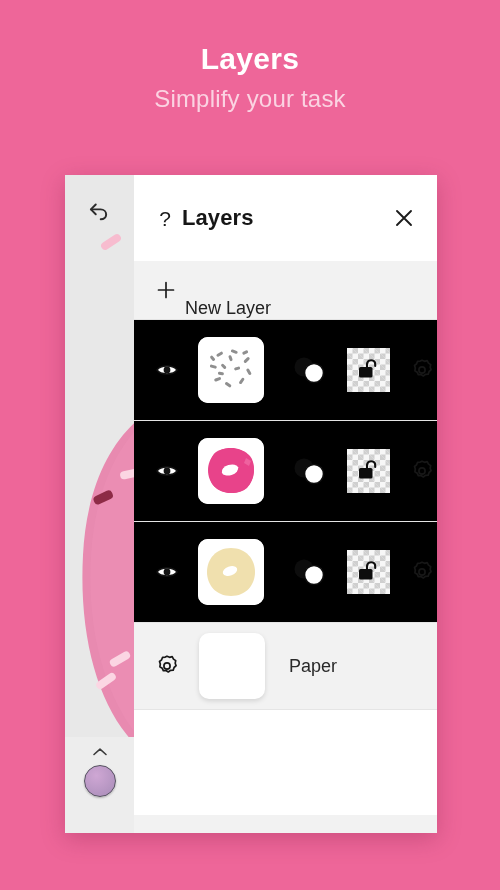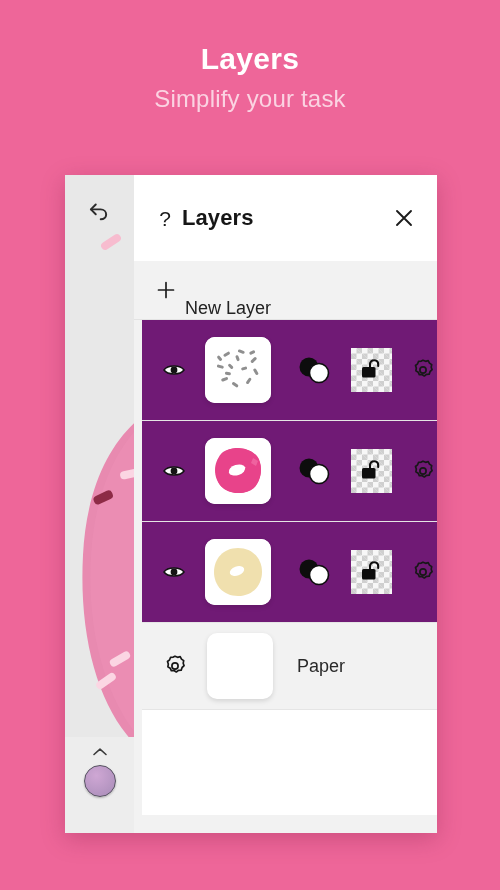--- a/index.html
+++ b/index.html
@@ -77,21 +77,21 @@
     width:26px;height:26px;display:flex;align-items:center;justify-content:center;
   }
 
   .newlayer{
     height:58px;background:#f2f2f2;display:flex;align-items:center;
     border-bottom:1px solid #e3e3e3;
   }
   .plus-icon{margin-left:22px;width:20px;height:20px;display:flex;align-items:center;justify-content:center;}
   .newlayer-label{margin-left:9px;font-size:18px;color:#232323;margin-top:36px;}
 
-  .rows{background:#701a75;margin-left:8px;}
+  .rows{background:#000000;}
   .layer-row{
     height:100px;display:flex;align-items:center;
     border-bottom:1px solid #e5e5e5;position:relative;
   }
   .eye{width:26px;height:20px;margin-left:20px;display:flex;align-items:center;justify-content:center;}
   .thumb{
     width:66px;height:66px;margin-left:19px;border-radius:10px;background:#ffffff;
     box-shadow:0 2px 5px rgba(0,0,0,0.13);overflow:hidden;position:relative;flex:0 0 66px;
   }
   .blend{width:46px;height:34px;margin-left:24px;display:flex;align-items:center;justify-content:center;}

